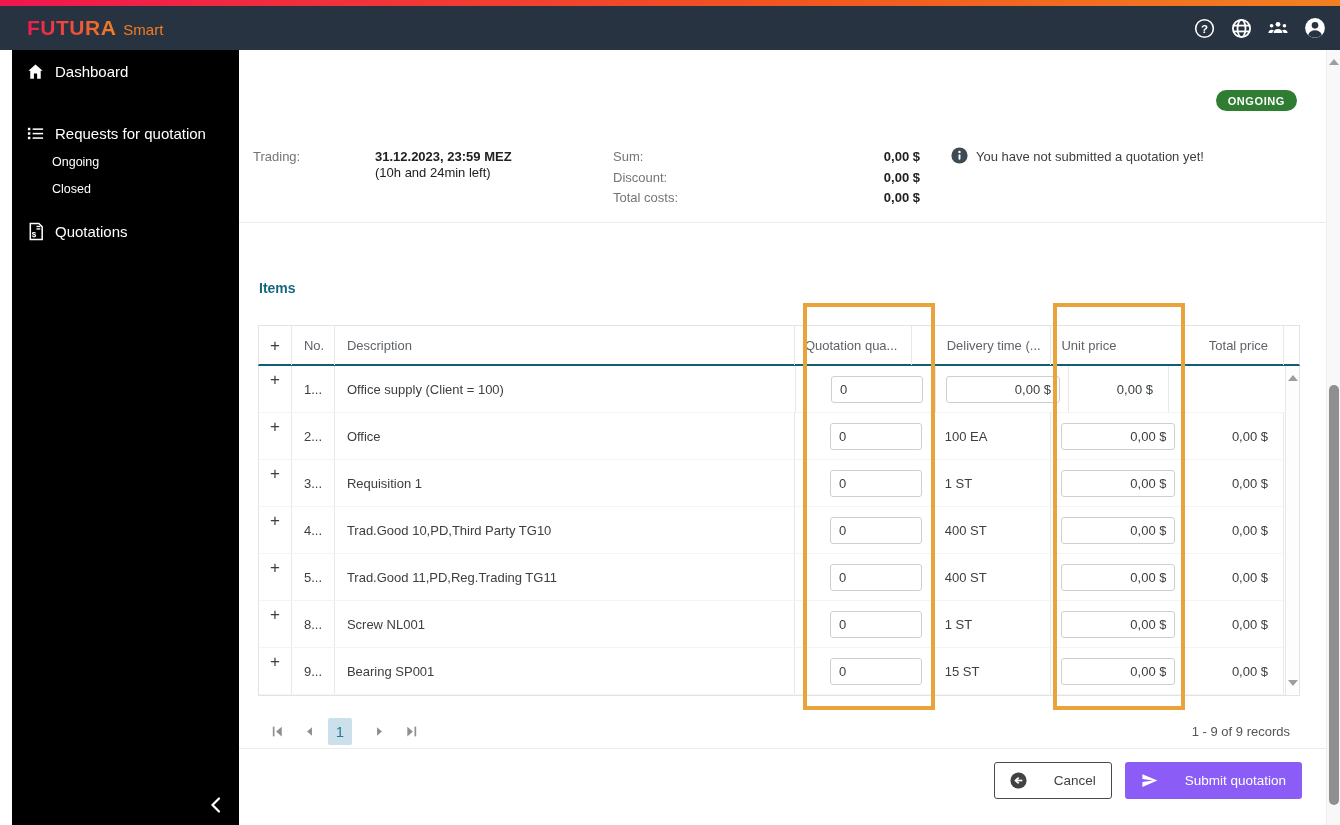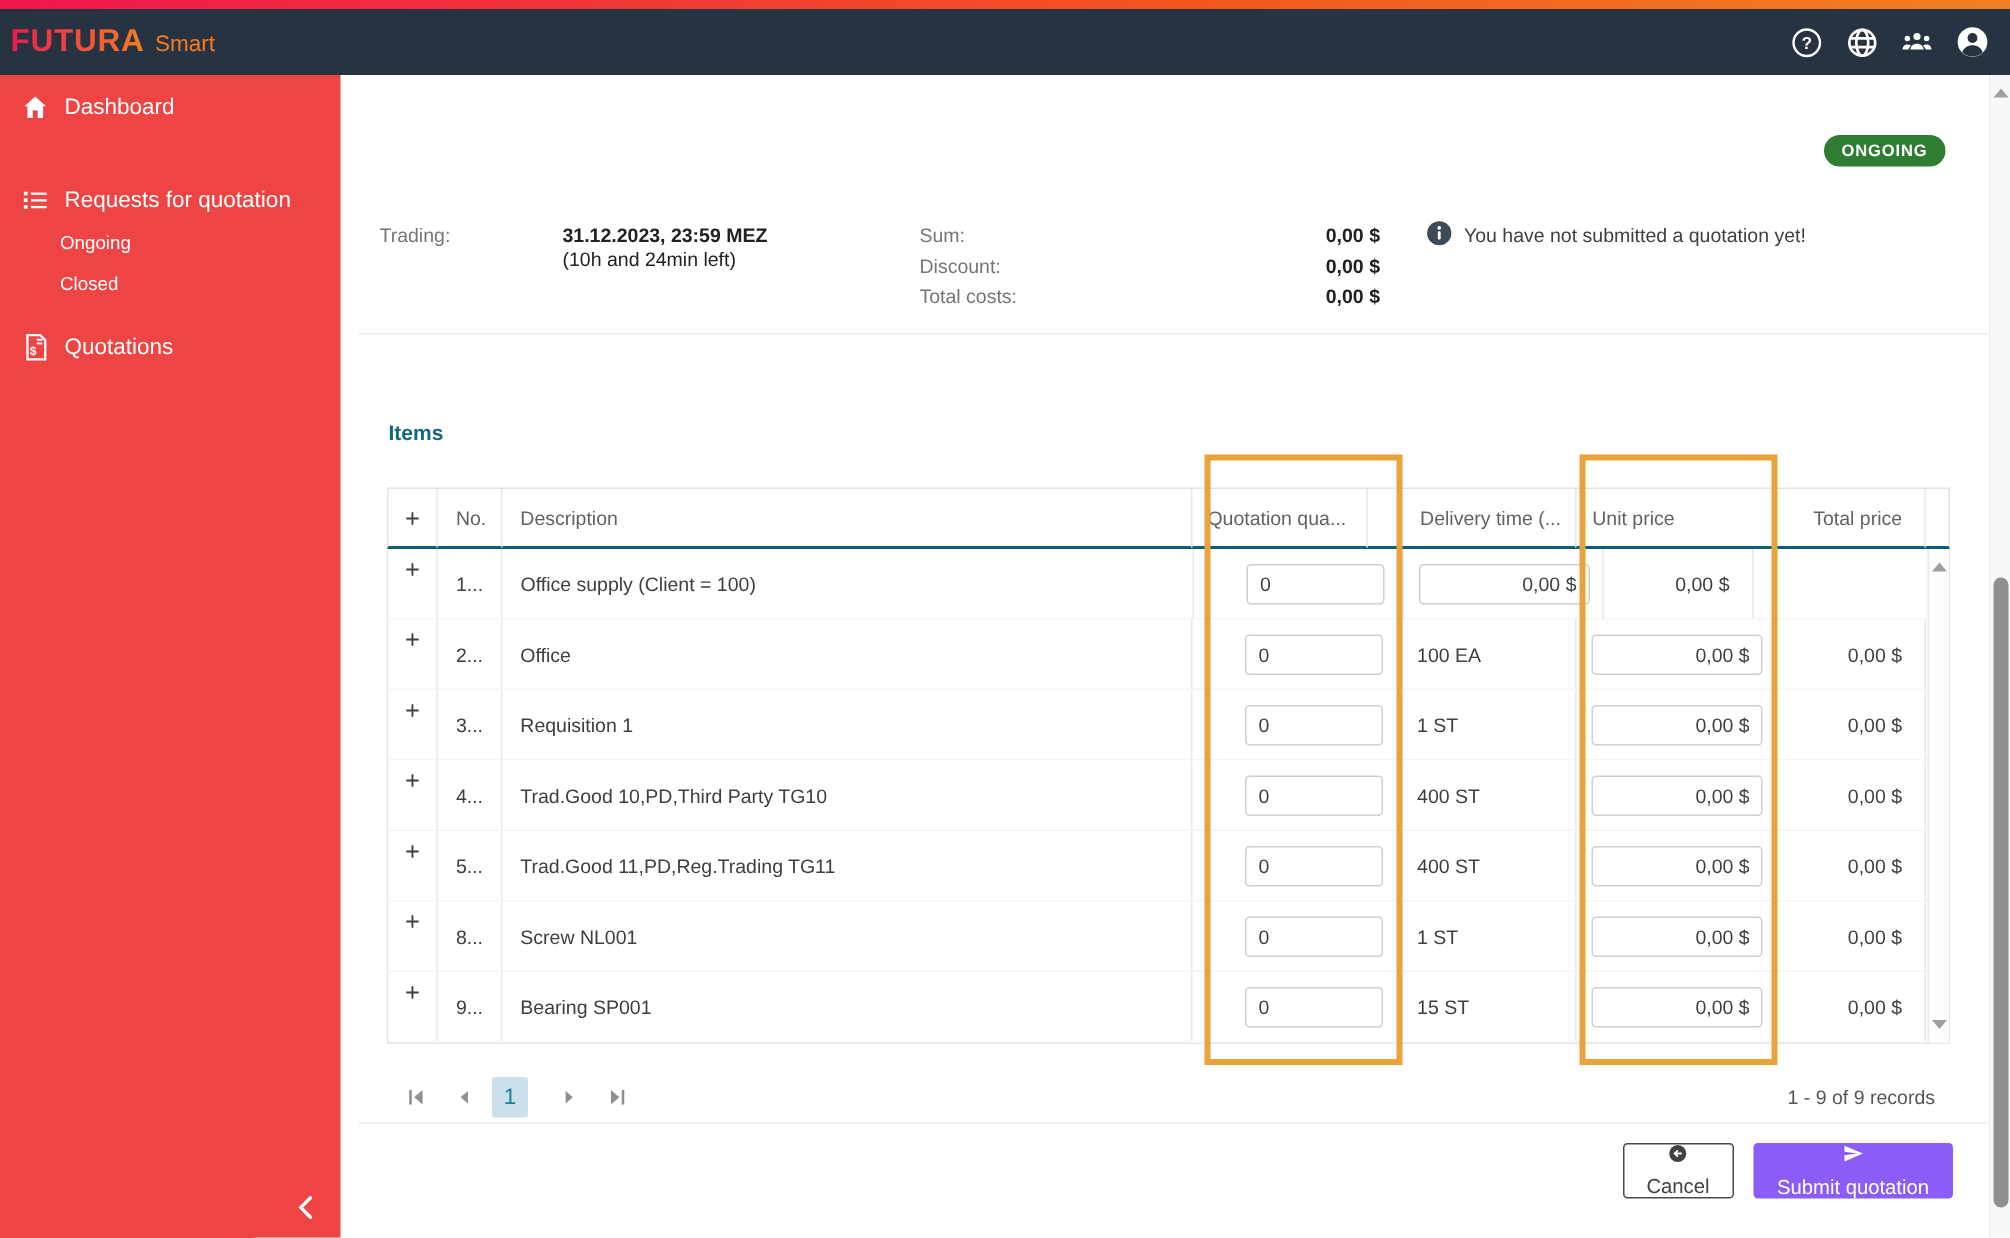--- a/index.html
+++ b/index.html
@@ -3,30 +3,30 @@
 <meta charset="utf-8">
 <style>
   * { margin:0; padding:0; box-sizing:border-box; }
   html,body { width:1340px; height:825px; overflow:hidden; font-family:"Liberation Sans", sans-serif; background:#fff; }
 
   
   .top-strip { position:absolute; left:0; top:0; width:1340px; height:6px;
     background:linear-gradient(90deg,#f0164e 0%,#f2571f 60%,#f28022 100%); z-index:30; }
   .topbar { position:absolute; left:0; top:6px; width:1340px; height:44px; background:#273340;
     display:flex; align-items:center; z-index:25; }
-  .logo { margin-left:7px; display:flex; align-items:baseline; }
+  .logo { margin-left:27px; display:flex; align-items:baseline; }
   .logo-primary { font-size:21px; font-weight:800; letter-spacing:.5px;
     background:linear-gradient(90deg,#ef1a51,#f28022); -webkit-background-clip:text; background-clip:text;
     color:transparent; }
   .logo-secondary { font-size:15px; color:#f57c22; margin-left:7px; }
   .topbar-icons { margin-left:auto; margin-right:14px; display:flex; align-items:center; gap:15px; }
   .tb-icon { width:22px; height:22px; display:flex; align-items:center; justify-content:center; cursor:pointer; }
 
   
-  .sidebar { position:absolute; left:0; top:50px; width:227px; height:775px; background:#ef4444; z-index:20; color:#fff; }
+  .sidebar { position:absolute; left:12px; top:50px; width:227px; height:775px; background:#000000; z-index:20; color:#fff; }
   .nav-item { display:flex; align-items:center; gap:10px; padding:0 0 0 14px; height:30px; cursor:pointer;
     font-size:15px; font-weight:500; }
   .nav-item .nav-ico { width:19px; height:19px; flex:0 0 19px; display:flex; align-items:center; justify-content:center; }
   .nav-sub { padding-left:40px; height:27px; display:flex; align-items:center; font-size:12.5px; font-weight:500; cursor:pointer; }
   .nav-dashboard { margin-top:6px; }
   .nav-requests { margin-top:32px; }
   .nav-quotations { margin-top:14px; }
   .collapse-btn { position:absolute; left:190px; bottom:6px; width:28px; height:28px;
     display:flex; align-items:center; justify-content:center; cursor:pointer; }
 
@@ -93,22 +93,22 @@
 
   
   .pagination { position:absolute; left:31px; top:662px; width:1042px; height:38px; display:flex; align-items:center; }
   .pg-btn { width:18px; height:18px; display:flex; align-items:center; justify-content:center; cursor:pointer; margin-left:14px; }
   .pg-page { width:24px; height:27px; background:#cbe0ea; color:#1f7e98; font-size:15px; display:flex; align-items:center;
     justify-content:center; border-radius:2px; margin-left:10px; margin-right:4px; cursor:pointer; }
   .pg-records { margin-left:auto; margin-right:10px; font-size:13px; color:#555; }
 
   
   .footer-actions { position:absolute; top:712px; right:38px; display:flex; gap:13px; }
-  .btn { height:37px; display:flex; align-items:center; gap:8px; border-radius:3px; font-size:13.5px; cursor:pointer;
-    font-family:"Liberation Sans",sans-serif;flex-direction:column; }
+  .btn { height:37px; display:flex; align-items:center; gap:27px; border-radius:3px; font-size:13.5px; cursor:pointer;
+    font-family:"Liberation Sans",sans-serif; }
   .btn-cancel { background:#fff; border:1px solid #4a4a4a; color:#424242; padding:0 15px; }
   .btn-submit { background:#8b5cf6; border:none; color:#fff; padding:0 16px; font-weight:500; }
 
   
   .page-scrollbar { position:absolute; right:0; top:50px; width:14px; height:775px; background:#f8f8f8;
     border-left:1px solid #efefef; z-index:40; }
   .ps-up { position:absolute; left:2px; top:9px; width:0; height:0; border-left:5px solid transparent;
     border-right:5px solid transparent; border-bottom:6px solid #9e9e9e; }
   .ps-thumb { position:absolute; left:2px; top:335px; width:10px; height:420px; background:#8f8f8f; border-radius:5px; cursor:pointer; }
 </style>

